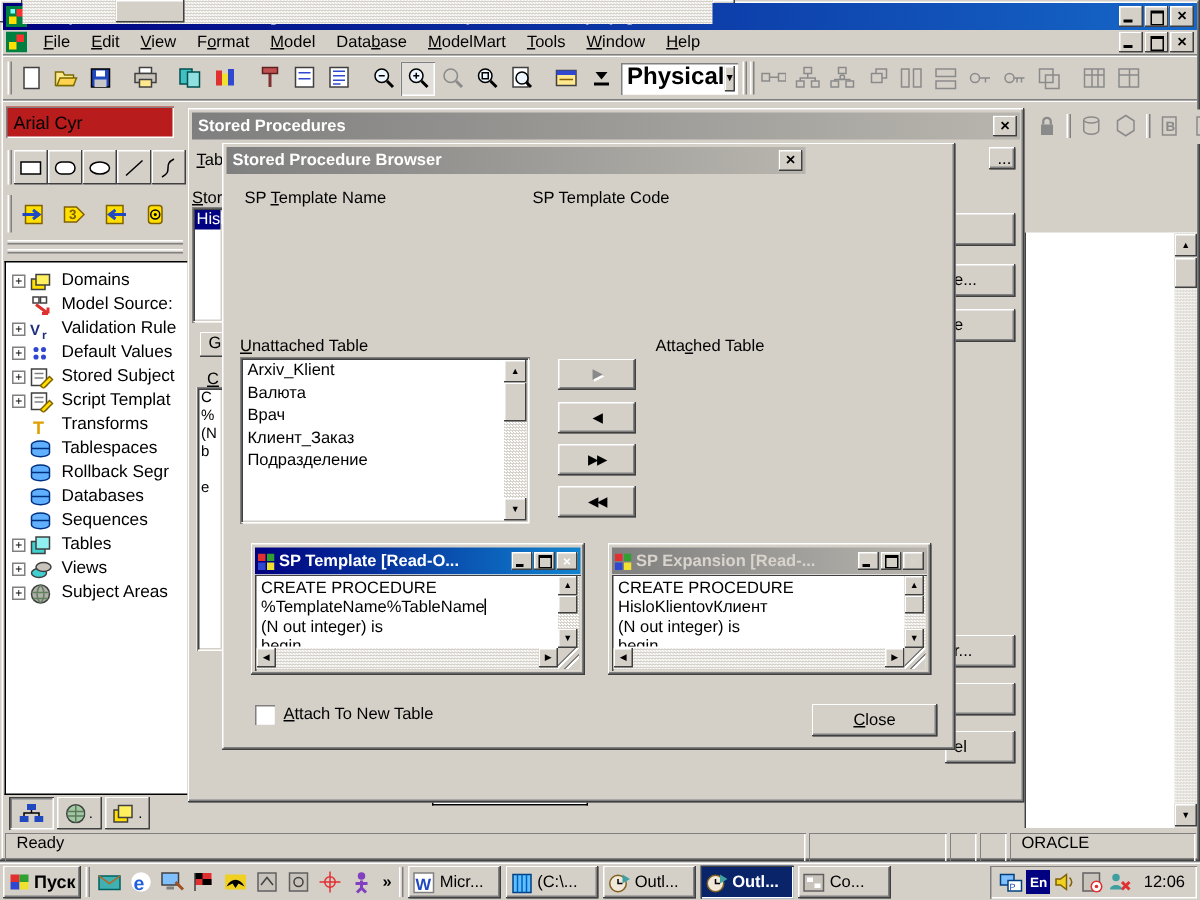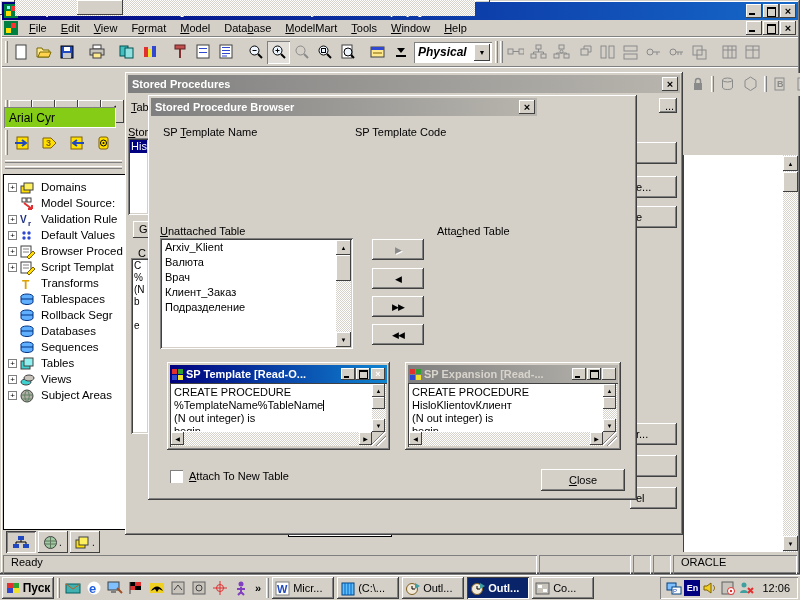--- a/index.html
+++ b/index.html
@@ -20,23 +20,23 @@
   .g-close{font-size:11px;line-height:10px;}
   #menubar{left:2px;top:20px;width:796px;height:17px;background:#d4d0c8;display:flex;align-items:center;padding:0 2px;border-bottom:1px solid #808080;box-shadow:0 1px 0 #fff;}
   #menu-items{display:flex;align-items:center;gap:0;}
   .menu-item{padding:1px 7px;white-space:nowrap;}
   .vgrip{width:3px;height:70%;border-left:1px solid #fff;border-right:1px solid #808080;margin:0 2px;}
   .vgrip2{width:3px;align-self:stretch;margin:2px 1px;border-left:1px solid #fff;border-right:1px solid #808080;}
   #toolbar1{left:2px;top:38px;width:796px;height:29px;display:flex;align-items:center;padding:1px 2px;border-bottom:1px solid #808080;box-shadow:0 1px 0 #fff;}
   .tbtn{width:23px;height:23px;display:flex;align-items:center;justify-content:center;background:#d4d0c8;}
   .tbtn.pressed{box-shadow:inset 1px 1px 0 #808080,inset -1px -1px 0 #fff;background:#e2dfda;}
   #physical-combo{width:78px;height:21px;background:#fff;display:flex;align-items:center;margin:0 2px;}
-  #physical-combo .val{flex:1;padding-left:4px;font-weight:bold;font-size:12px;font-style:italic;}
+  #physical-combo .val{flex:1;padding-left:4px;font-weight:bold;font-size:16px;}
   .combo-arrow{width:16px;height:17px;margin-right:2px;display:flex;align-items:center;justify-content:center;font-size:7px;}
-  #font-combo{left:4px;top:71px;width:112px;height:21px;background:#84cc16;display:flex;align-items:center;z-index:3;margin-top:36px;}
+  #font-combo{left:4px;top:71px;width:112px;height:21px;background:#b91c1c;display:flex;align-items:center;z-index:3;}
   #font-combo .val{padding-left:5px;font-size:12px;}
   #row2-right{left:686px;top:72px;display:flex;align-items:center;height:24px;}
   #shapes-row{left:2px;top:98px;display:flex;align-items:center;height:27px;padding-left:2px;}
   #ytools-row{left:2px;top:128px;display:flex;align-items:center;height:29px;padding-left:2px;}
   .ybtn{width:27px;height:25px;display:flex;align-items:center;justify-content:center;}
   #hgrips{left:5px;top:160px;width:117px;}
   #hgrips div{height:3px;border-top:1px solid #fff;border-bottom:1px solid #808080;margin-bottom:3px;background:#d4d0c8;}
   #tree-panel{left:3px;top:174px;width:122px;height:356px;background:#fff;border:1px solid #000;border-right:none;overflow:hidden;padding:4px 0 0 2px;}
   .tree-row{display:flex;align-items:center;height:16px;white-space:nowrap;}
   .tree-plus{width:9px;height:9px;border:1px solid #808080;background:#fff;font-size:8px;line-height:7px;text-align:center;margin:0 3px 0 2px;flex:none;color:#000;}
@@ -503,21 +503,21 @@
       <div class="tree-row">
         <span class="tree-plus">+</span>
         <span class="tree-ico">
           <svg width="16" height="14">
             <rect x="1" y="1" width="10" height="11" fill="#fff" stroke="#404040"></rect>
             <line x1="3" y1="4" x2="9" y2="4" stroke="#808080"></line>
             <line x1="3" y1="7" x2="9" y2="7" stroke="#808080"></line>
             <path d="M7 12 L13 6 L15 8 L9 14 Z" fill="#ffe000" stroke="#806000"></path>
           </svg>
         </span>
-        <span class="tree-label">Browser Proced</span>
+        <span class="tree-label">Stored Subject</span>
       </div>
       <div class="tree-row">
         <span class="tree-plus">+</span>
         <span class="tree-ico">
           <svg width="16" height="14">
             <rect x="1" y="1" width="10" height="11" fill="#fff" stroke="#404040"></rect>
             <line x1="3" y1="4" x2="9" y2="4" stroke="#808080"></line>
             <line x1="3" y1="7" x2="9" y2="7" stroke="#808080"></line>
             <path d="M7 12 L13 6 L15 8 L9 14 Z" fill="#ffe000" stroke="#806000"></path>
           </svg>

